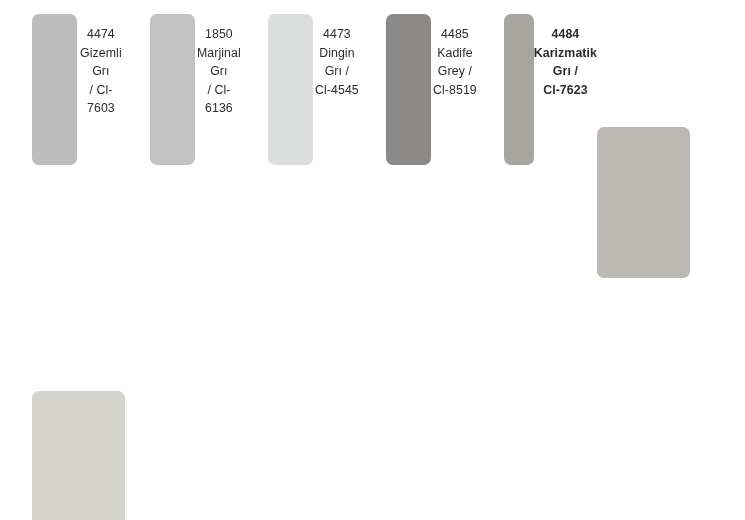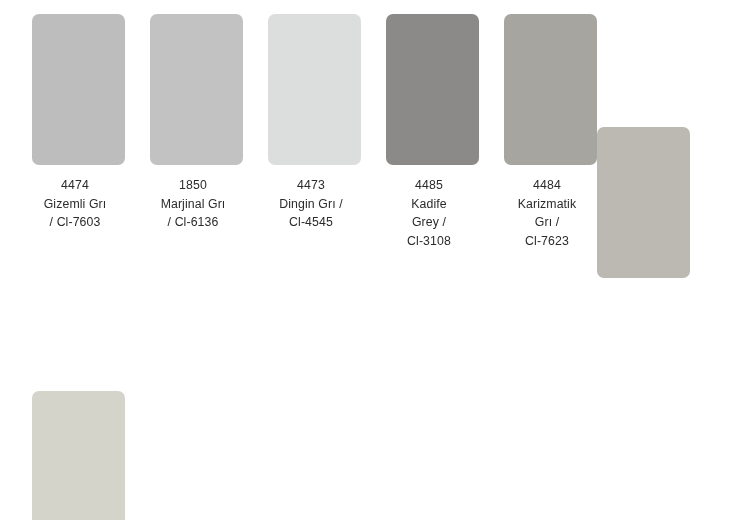--- a/index.html
+++ b/index.html
@@ -29,22 +29,21 @@
     display: flex;
     flex-wrap: wrap;
     align-content: flex-start;
   }
 
   .swatch-cell {
     width: 93px;
     margin-right: 25px;
     margin-bottom: 0;
     display: flex;
-    flex-direction: column;
-    align-items: flex-end;
+    align-items: flex-start;
   }
 
   .swatch-cell.row-2 {
     margin-top: 113px;
   }
 
   .swatch-chip {
     width: 93px;
     height: 151px;
     border-radius: 7px;
@@ -88,24 +87,24 @@
 Dingin Grı /
 Cl-4545</div>
     </div>
 
 
     <div class="swatch-cell">
       <div class="swatch-chip" style="background: rgb(139, 138, 136);"></div>
       <div class="swatch-label">4485
 Kadife
 Grey /
-Cl-3108</div>
+Cl-8519</div>
     </div>
 
-    <div class="swatch-cell" style="margin-right:0;">
+    <div class="swatch-cell" style="margin-right:0;font-weight:bold;">
       <div class="swatch-chip" style="background: rgb(166, 165, 159);"></div>
       <div class="swatch-label">4484
 Karizmatik
 Grı /
 Cl-7623</div>
     </div>
 
     <div class="swatch-cell row-2">
       <div class="swatch-chip" style="background: rgb(187, 185, 178);"></div>
 

